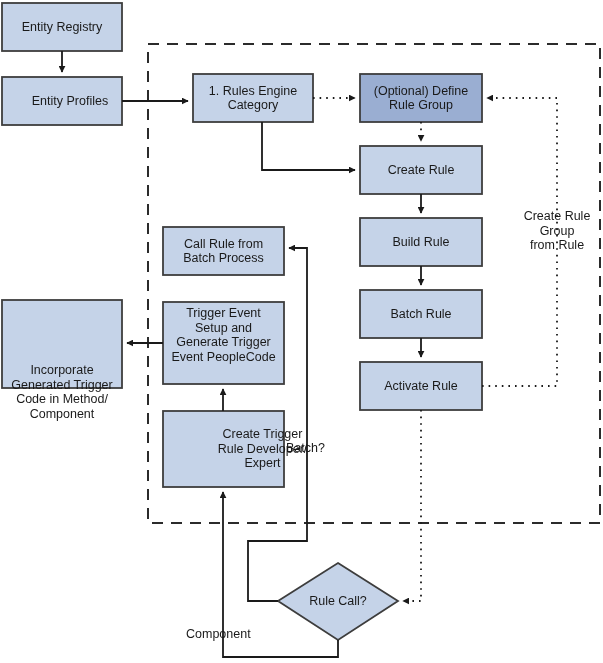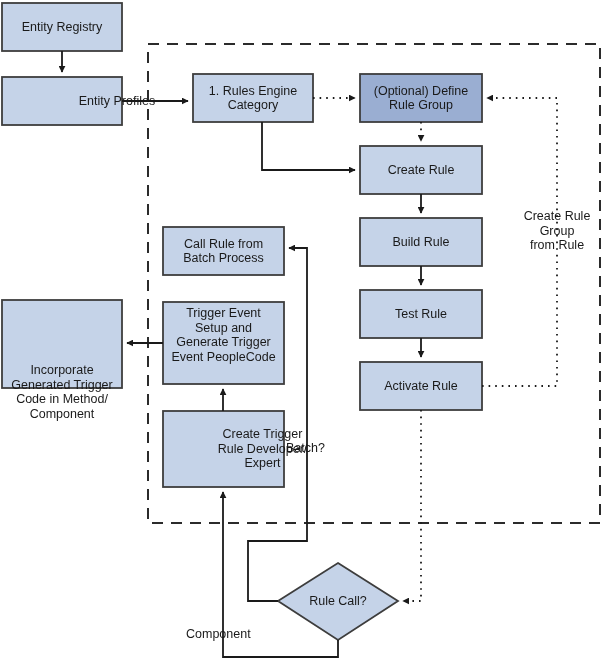--- a/index.html
+++ b/index.html
@@ -102,28 +102,28 @@
     <path d="M 313 98 L 355 98" stroke="#1a1a1a" stroke-width="1.8" fill="none" stroke-dasharray="1.6 5" marker-end="url(#arrowdot)"></path>
 
     <path d="M 421 122 L 421 141" stroke="#1a1a1a" stroke-width="1.8" fill="none" stroke-dasharray="1.6 5" marker-end="url(#arrowdot)"></path>
 
     <path d="M 482 386 L 557 386 L 557 98 L 487 98" stroke="#1a1a1a" stroke-width="1.8" fill="none" stroke-dasharray="1.6 5" marker-end="url(#arrowdot)"></path>
 
     <path d="M 421 410 L 421 601 L 403 601" stroke="#1a1a1a" stroke-width="1.8" fill="none" stroke-dasharray="1.6 5" marker-end="url(#arrowdot)"></path>
   </svg>
 
   <div class="node-label" style="left:2px;  top:3px;   width:120px; height:48px;">Entity Registry</div>
-  <div class="node-label" style="left:2px;  top:77px;  width:136px; height:48px;padding-left:47px;">Entity Profiles</div>
+  <div class="node-label" style="left:2px;  top:77px;  width:136px; height:48px;">Entity Profiles</div>
   <div class="node-label" style="left:193px;top:74px;  width:120px; height:48px;">1. Rules Engine
 Category</div>
   <div class="node-label" style="left:360px;top:74px;  width:122px; height:48px;">(Optional) Define
 Rule Group</div>
   <div class="node-label" style="left:360px;top:146px; width:122px; height:48px;">Create Rule</div>
   <div class="node-label" style="left:360px;top:218px; width:122px; height:48px;">Build Rule</div>
-  <div class="node-label" style="left:360px;top:290px; width:122px; height:48px;">Test Rule</div>
+  <div class="node-label" style="left:360px;top:290px; width:122px; height:48px;">Batch Rule</div>
   <div class="node-label" style="left:360px;top:362px; width:122px; height:48px;border-radius:18px;">Activate Rule</div>
   <div class="node-label" style="left:163px;top:227px; width:121px; height:48px;">Call Rule from
 Batch Process</div>
   <div class="node-label" style="left:163px;top:302px; width:121px; height:66px;">Trigger Event
 Setup and
 Generate Trigger
 Event PeopleCode</div>
   <div class="node-label" style="left:2px;  top:300px; width:120px; height:104px;margin-top:40px;">Incorporate
 Generated Trigger
 Code in Method/

